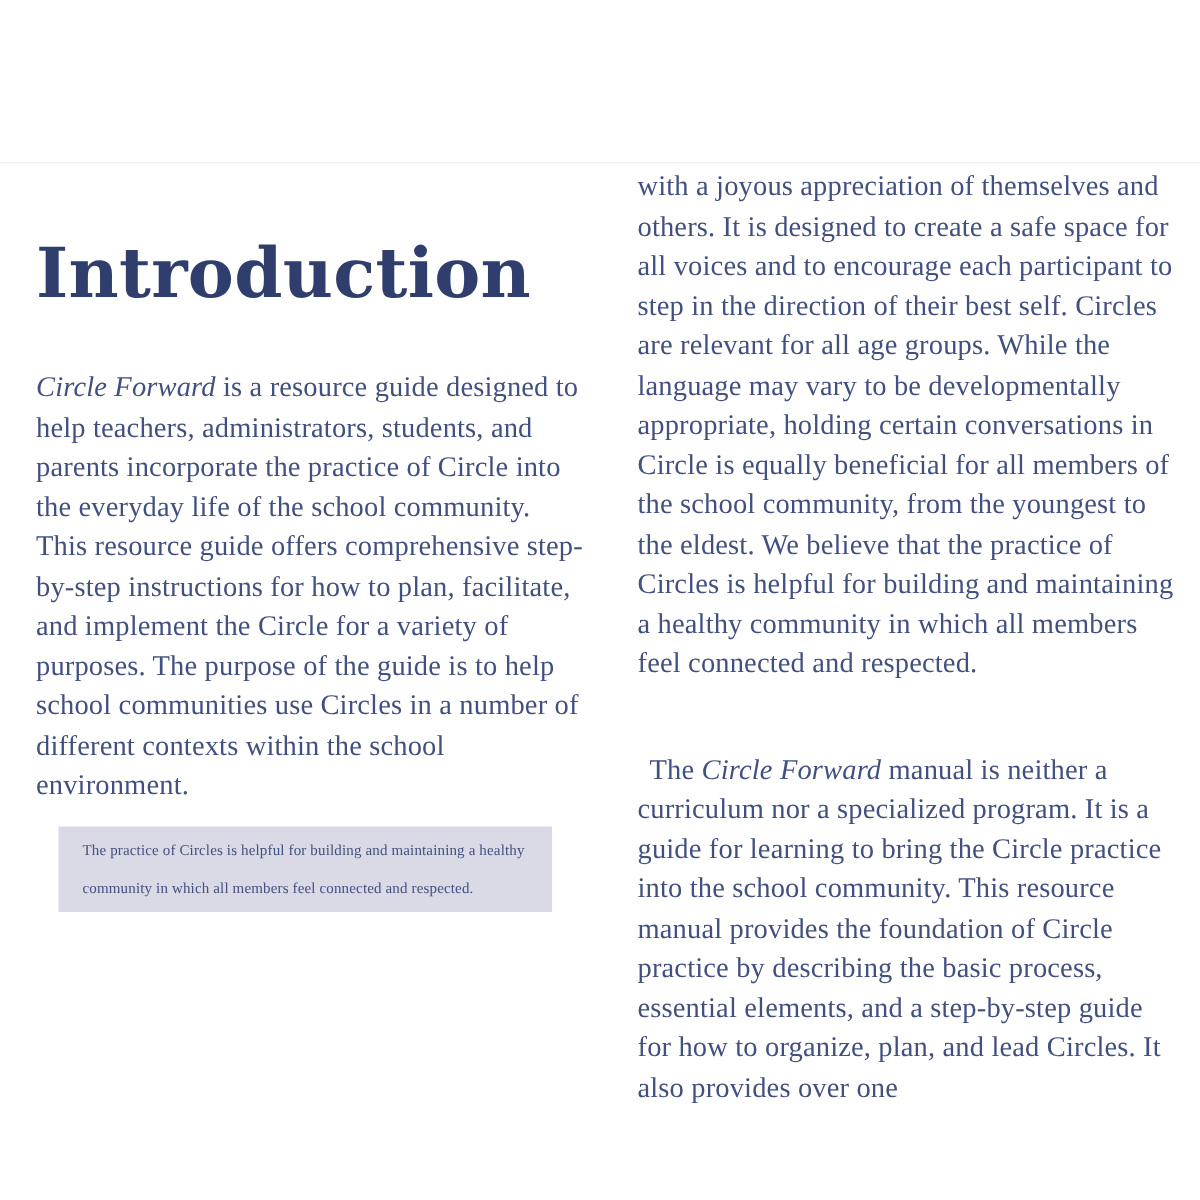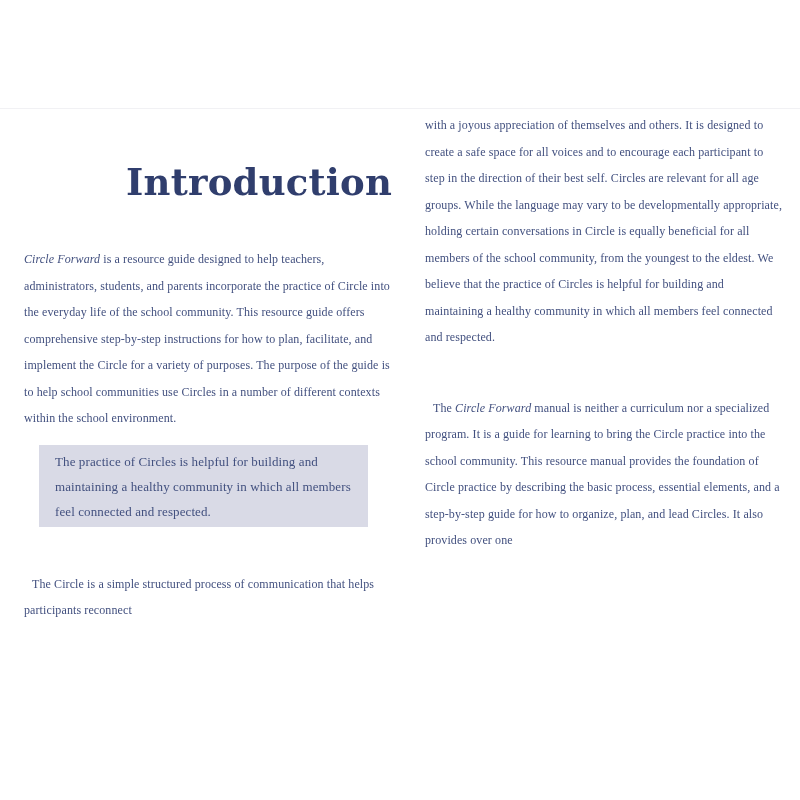--- a/index.html
+++ b/index.html
@@ -18,61 +18,59 @@
   }
   .col {
     position: absolute;
     color: var(--body-color, #42507f);
   }
   .col-left  { left: 24px;  top: 160px; width: 368px; }
   .col-right { left: 425px; top: 112px; width: 358px; }
   h1.chapter-title {
     font-family: "DejaVu Serif", "Liberation Serif", serif;
     font-weight: bold;
-    font-size: 37px;
+    font-size: 46px;
     line-height: 44px;
     letter-spacing: 0.2px;
     color: var(--heading-color, #303e6d);
-    text-align: right;
   }
   p.body-text {
-    font-size: 12px;
+    font-size: 19px;
     line-height: 26.5px;
     letter-spacing: 0.1px;
   }
   .col-left p.first-para { margin-top: 42px; }
   p.indented { text-indent: 8px; margin-top: 44px; }
   .italic { font-style: italic; text-align: center; }
   .callout {
     margin: 13px 0 17px 15px;
     width: 329px;
     padding: 4px 16px 3px 16px;
     background: var(--callout-bg, #d9dae6);
   }
   .callout p {
-    font-size: 13px;
+    font-size: 10px;
     line-height: 25px;
     letter-spacing: 0.1px;
     color: var(--body-color, #42507f);
   }
 </style>
 </head>
 <body style="--heading-color: #303e6d; --body-color: #42507f; --callout-bg: #d9dae6; --rule-color: #f1f1f4; background: rgb(255, 255, 255);">
 
 <div class="top-rule"></div>
 
 <div class="col col-left">
   <h1 class="chapter-title">Introduction</h1>
 
   <p class="body-text first-para"><span class="italic">Circle Forward</span><span> is a resource guide designed to help teachers, administrators, students, and parents incorporate the practice of Circle into the everyday life of the school community. This resource guide offers comprehensive step-by-step instructions for how to plan, facilitate, and implement the Circle for a variety of purposes. The purpose of the guide is to help school communities use Circles in a number of different contexts within the school environment.</span></p>
 
   <div class="callout">
     <p>The practice of Circles is helpful for building and maintaining a healthy community in which all members feel connected and respected.</p>
   </div>
 
-  <p class="body-text indented">The Circle is a simple structured process of communication that helps participants reconnect</p>
 </div>
 
 <div class="col col-right">
   <p class="body-text">with a joyous appreciation of themselves and others. It is designed to create a safe space for all voices and to encourage each participant to step in the direction of their best self. Circles are relevant for all age groups. While the language may vary to be developmentally appropriate, holding certain conversations in Circle is equally beneficial for all members of the school community, from the youngest to the eldest. We believe that the practice of Circles is helpful for building and maintaining a healthy community in which all members feel connected and respected.</p>
 
   <p class="body-text indented"><span>The </span><span class="italic">Circle Forward</span><span> manual is neither a curriculum nor a specialized program. It is a guide for learning to bring the Circle practice into the school community. This resource manual provides the foundation of Circle practice by describing the basic process, essential elements, and a step-by-step guide for how to organize, plan, and lead Circles. It also provides over one</span></p>
 </div>
 
 </body></html>

